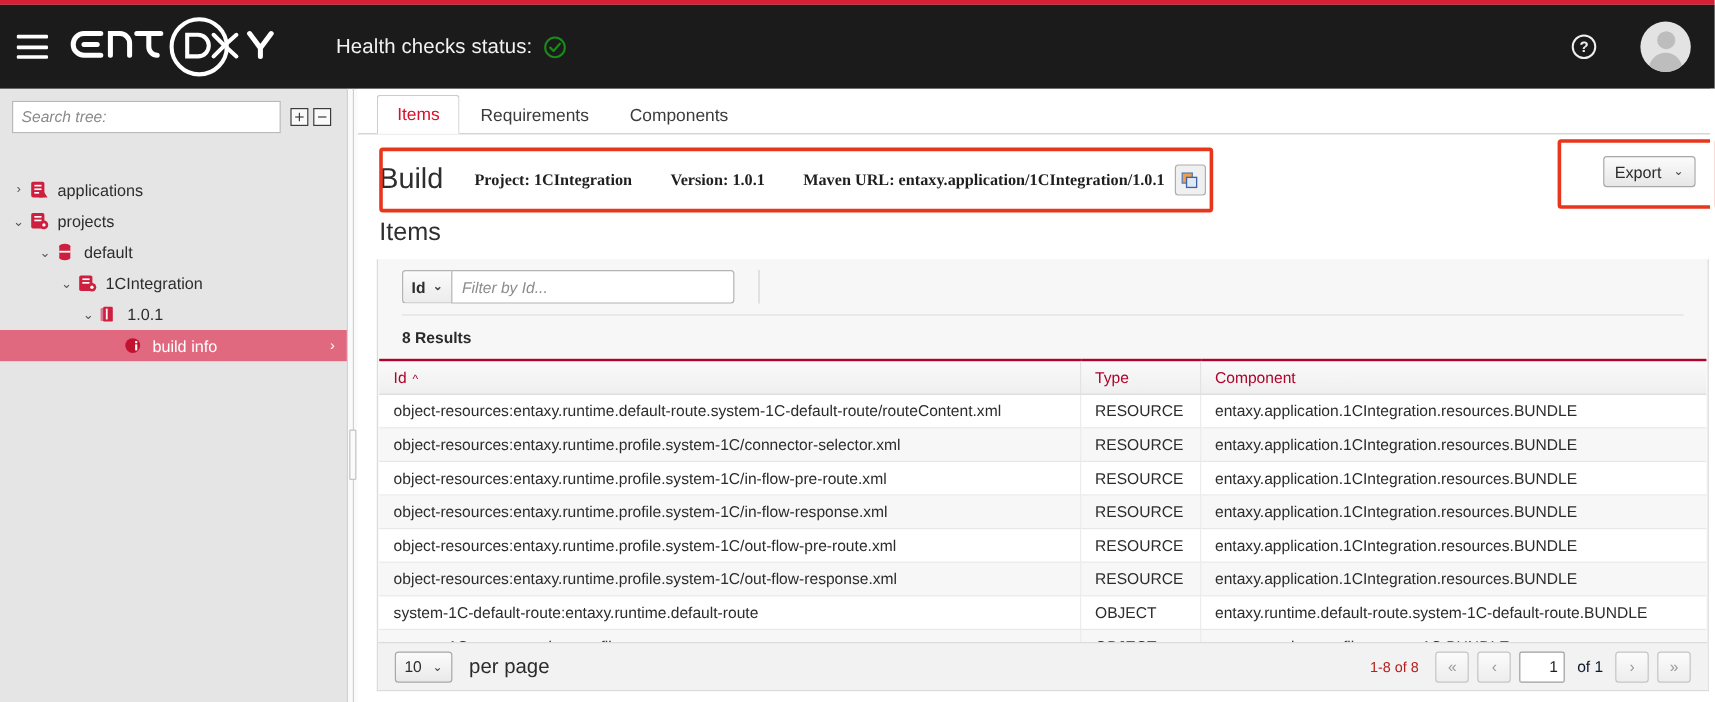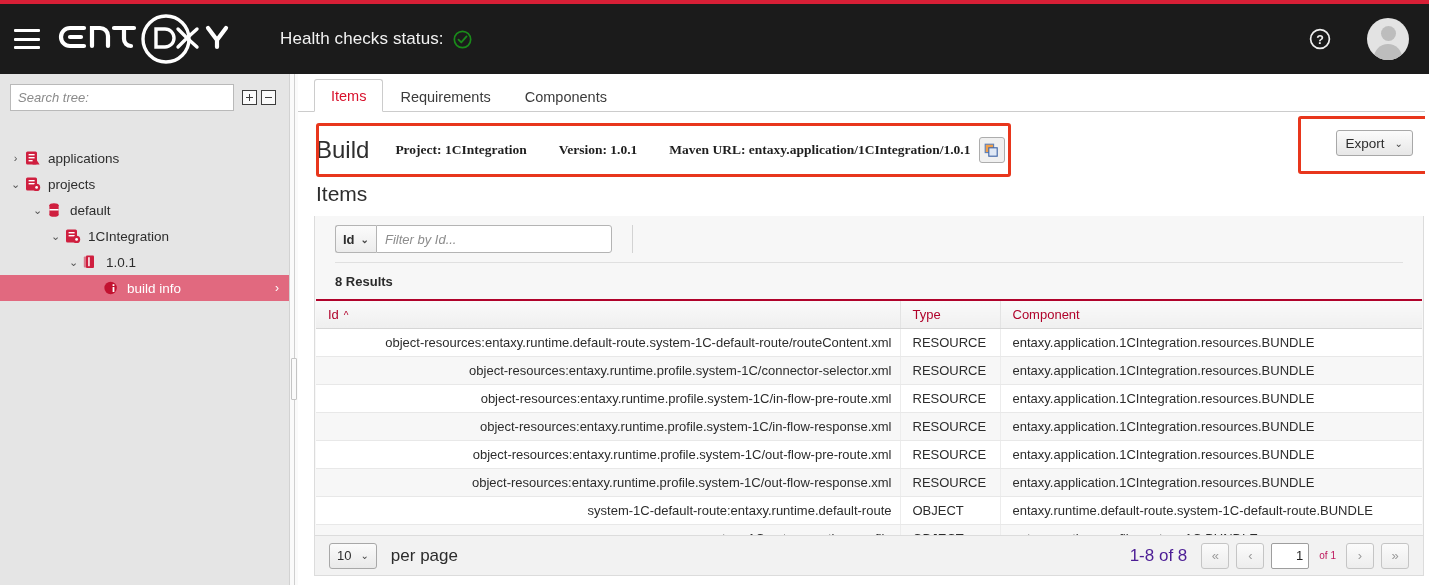--- a/index.html
+++ b/index.html
@@ -216,49 +216,49 @@
   table.items thead th .sort { font-size: 10px; margin-left: 5px; color: #b0032b; }
   table.items tbody td {
     padding: 6px 8px 6px 12px; height: 26px; border-bottom: 1px solid #e8e8e8;
     border-right: 1px solid #ececec; overflow: hidden; white-space: nowrap;
     text-overflow: ellipsis;
   }
   table.items tbody td:last-child { border-right: none; }
   table.items tbody tr:nth-child(even) { background: #f7f7f7; }
   table.items tbody tr:nth-child(odd) { background: #ffffff; }
 
-  .col-id { width: 584px; text-align: right; }
+  .col-id { width: 584px; }
   .col-type { width: 100px; }
   .col-comp { width: auto; }
 
   
   .pager {
     position: absolute; left: 0; bottom: 0; width: 100%; height: 40px;
     background: #f2f2f2; border-top: 1px solid #dcdcdc;
     display: flex; align-items: center; padding: 0 14px;
   }
   .per-page-select {
     height: 26px; padding: 0 7px; border: 1px solid #a8a8a8; border-radius: 3px;
     background: linear-gradient(#fbfbfb,#e9e9e9); font-size: 13px; color: #2d2d2d;
     display: flex; align-items: center; gap: 9px; cursor: pointer;
   }
   .per-page-label { font-size: 17px; color: #2c2c2c; margin-left: 14px; }
   .pager-right { margin-left: auto; display: flex; align-items: center; gap: 7px; }
-  .range-text { font-size: 17px; color: #4c1d95; margin-right: 7px; }
+  .range-text { font-size: 12px; color: #b91c1c; margin-right: 7px; }
   .pg-btn {
     width: 28px; height: 26px; border: 1px solid #c5c5c5; border-radius: 3px;
     background: linear-gradient(#fbfbfb,#ededed); color: #9a9a9a; font-size: 13px;
     display: flex; align-items: center; justify-content: center; cursor: pointer;
   }
   .pg-input {
     width: 38px; height: 26px; border: 1px solid #9e9e9e; border-radius: 2px;
     text-align: right; padding-right: 5px; font-size: 13px; color: #1f1f1f;
     background: #fff; font-family: "Liberation Sans", sans-serif;
   }
-  .of-text { font-size: 10px; color: #be185d; margin: 0 3px; }
+  .of-text { font-size: 13px; color: #0f172a; margin: 0 3px; }
 
   
   .page-scroll {
     position: absolute; right: 0; top: 74px; width: 4px; height: 511px; background: #fff;
   }
 </style>
 </head>
 <body>
 
 <div class="top-accent"></div>

